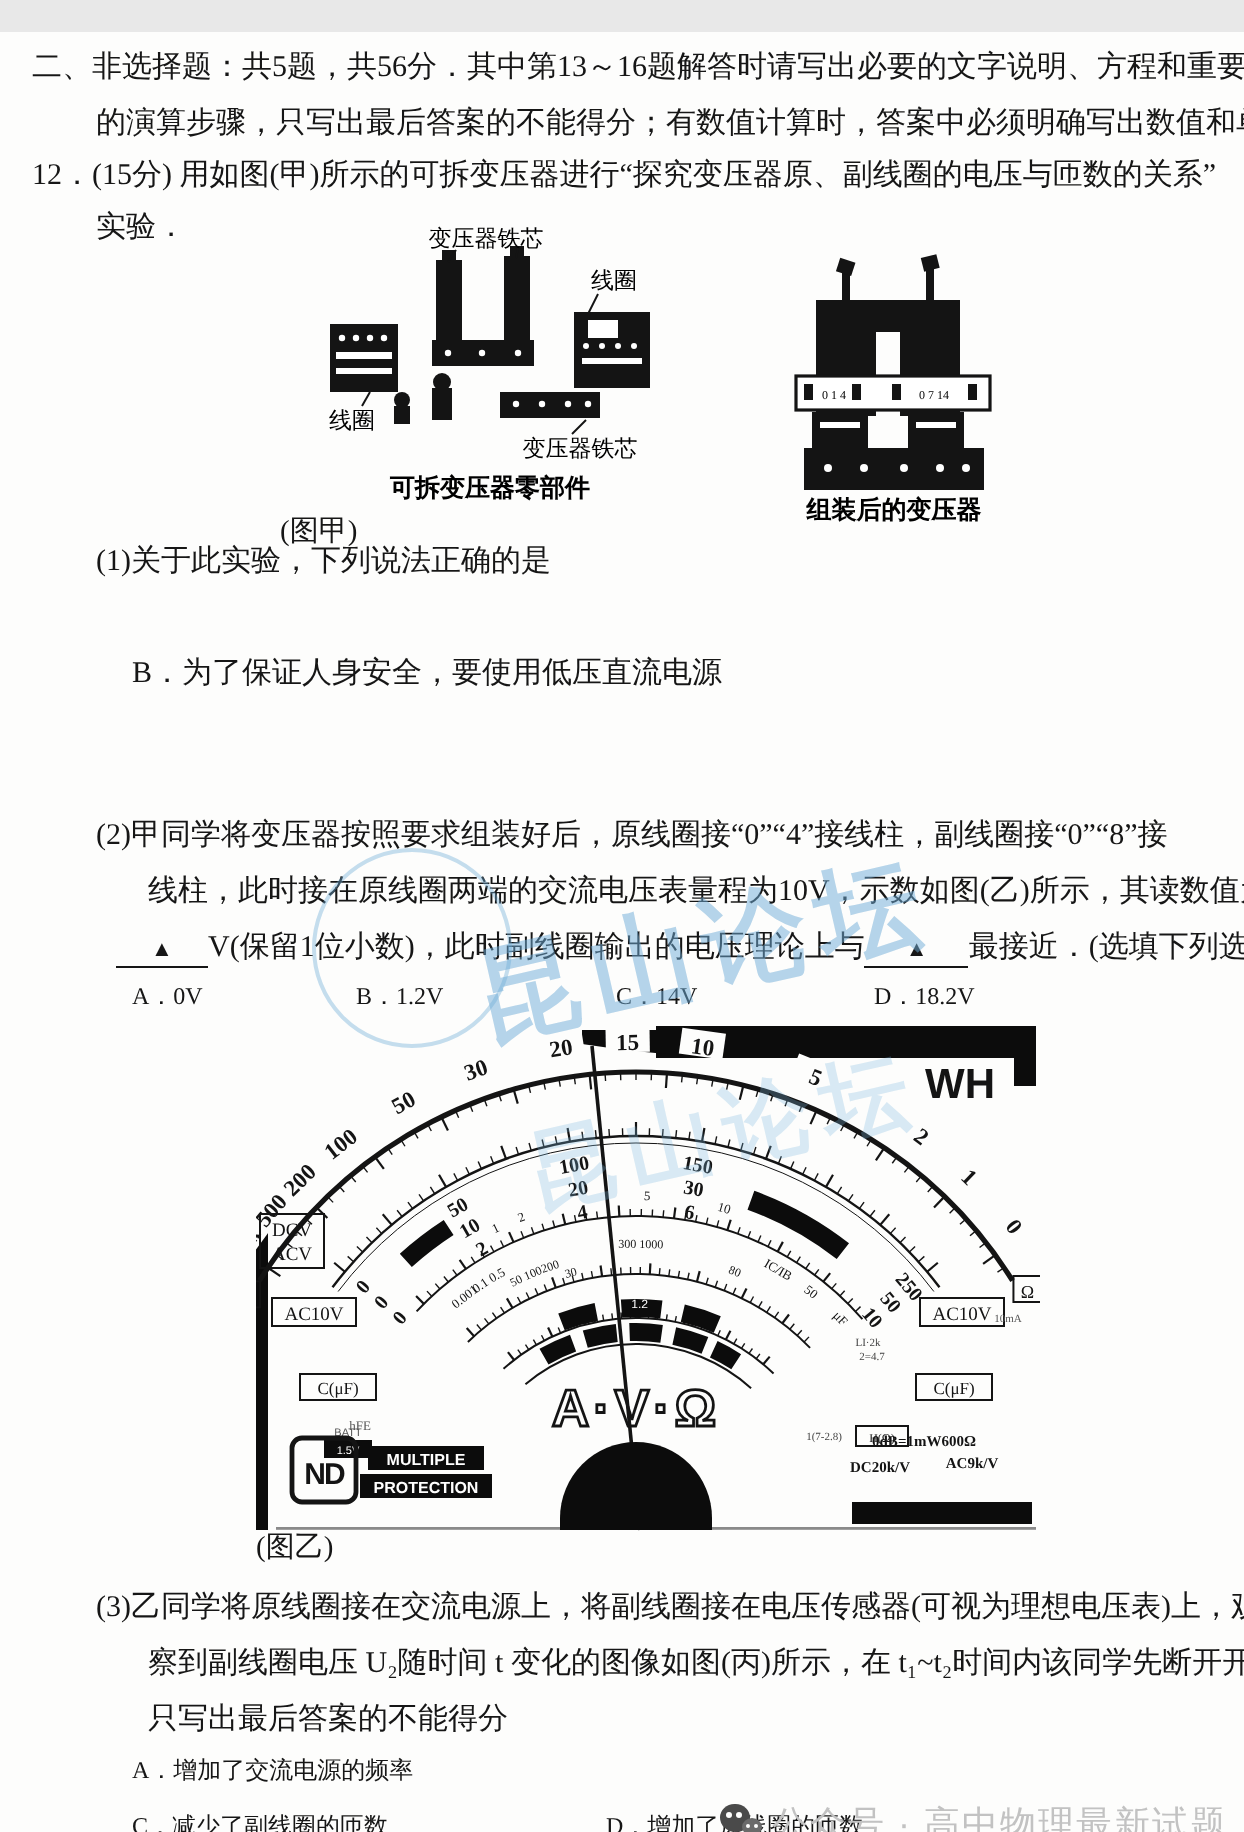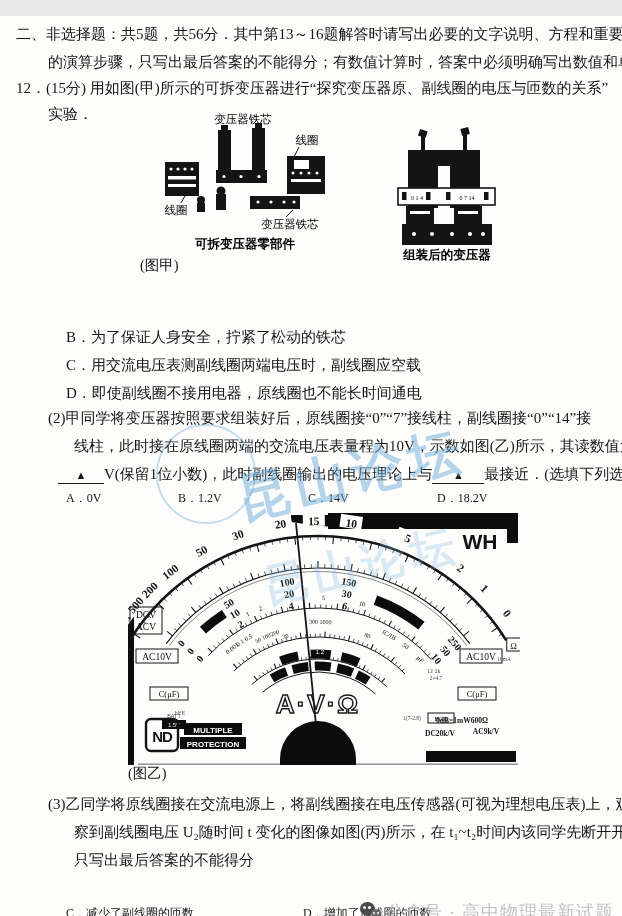--- a/index.html
+++ b/index.html
@@ -106,25 +106,24 @@
     <rect x="262" y="112" width="90" height="21" fill="#141414"></rect>
     <circle cx="274" cy="122" r="2" fill="#fff"></circle>
       <circle cx="292" cy="122" r="2" fill="#fff"></circle>
     <circle cx="312" cy="122" r="2" fill="#fff"></circle>
       <circle cx="330" cy="122" r="2" fill="#fff"></circle>
     <circle cx="343" cy="122" r="2" fill="#fff"></circle>
     <text x="307" y="147" font-size="12.5" font-weight="600" text-anchor="middle">组装后的变压器</text>
   </svg>
   <div class="caption" style="left:140px;top:240px;width:380px">(图甲)</div>
 
-  <div class="ln" style="left:66px;top:311px">B．为了保证人身安全，拧紧了松动的铁芯</div>
-  <div class="ln" style="left:66px;top:339px">C．用交流电压表测副线圈两端电压时，副线圈应空载</div>
-  <div class="ln" style="left:66px;top:367px">D．即使副线圈不接用电器，原线圈也不能长时间通电</div>
-
-  <div class="ln" style="left:48px;top:392px">(2)甲同学将变压器按照要求组装好后，原线圈接“0”“7”接线柱，副线圈接“0”“14”接</div>
+  <div class="ln" style="left:48px;top:255px">(1)关于此实验，下列说法正确的是</div>
+  <div class="ln" style="left:66px;top:311px">B．为了保证人身安全，要使用低压直流电源</div>
+
+  <div class="ln" style="left:48px;top:392px">(2)甲同学将变压器按照要求组装好后，原线圈接“0”“4”接线柱，副线圈接“0”“8”接</div>
   <div class="ln" style="left:74px;top:420px">线柱，此时接在原线圈两端的交流电压表量程为10V，示数如图(乙)所示，其读数值为</div>
   <div class="ln" style="left:58px;top:448px"><span class="blank" style="width:46px">▲</span><span>V(保留1位小数)，此时副线圈输出的电压理论上与</span><span class="blank" style="width:52px">▲</span><span>最接近．(选填下列选项)</span></div>
   <div class="opt" style="left:66px;top:474px">A．0V</div>
   <div class="opt" style="left:178px;top:474px">B．1.2V</div>
   <div class="opt" style="left:308px;top:474px">C．14V</div>
   <div class="opt" style="left:437px;top:474px">D．18.2V</div>
 
   <svg id="meterSvg" style="position:absolute;left:128px;top:497px" width="392" height="254" viewBox="0 0 392 254">
       <rect x="200" y="0" width="190" height="16" fill="#0c0c0c"></rect>
       <polygon points="163,2 205,2 205,14 184,12 163,9" fill="#0c0c0c"></polygon>
@@ -468,20 +467,21 @@
       <text x="85" y="233.5" font-size="8" fill="#fff" text-anchor="middle" font-family="&quot;Liberation Sans&quot;,sans-serif" font-weight="bold" letter-spacing="0">PROTECTION</text>
       <text x="334" y="210" font-size="7.5" fill="#141414" text-anchor="middle" font-family="&quot;Liberation Serif&quot;,serif" font-weight="bold" letter-spacing="0">0dB=1mW600Ω</text>
       <text x="312" y="223" font-size="7.5" fill="#141414" text-anchor="middle" font-family="&quot;Liberation Serif&quot;,serif" font-weight="bold" letter-spacing="0">DC20k/V</text>
       <text x="358" y="221" font-size="7.5" fill="#141414" text-anchor="middle" font-family="&quot;Liberation Serif&quot;,serif" font-weight="bold" letter-spacing="0">AC9k/V</text>
     </svg>
   <div class="caption" style="left:128px;top:748px;width:392px">(图乙)</div>
 
   <div class="ln" style="left:48px;top:778px">(3)乙同学将原线圈接在交流电源上，将副线圈接在电压传感器(可视为理想电压表)上，观</div>
   <div class="ln" style="left:74px;top:806px">察到副线圈电压 U₂随时间 t 变化的图像如图(丙)所示，在 t₁~t₂时间内该同学先断开开关，</div>
   <div class="ln" style="left:74px;top:834px">只写出最后答案的不能得分</div>
+  <div class="opt" style="left:66px;top:861px">A．增加了交流电源的频率</div>
   <div class="opt" style="left:66px;top:889px">C．减少了副线圈的匝数</div>
   <div class="opt" style="left:303px;top:889px">D．增加了原线圈的匝数</div>
 
   <div class="wm" style="left:236px;top:424px;font-size:52px;transform:rotate(-13deg)">昆山论坛</div>
   <div class="wm wm2" style="left:262px;top:520px;font-size:44px;transform:rotate(-13deg)">昆山论坛</div>
   <div class="wm-circle" style="left:156px;top:408px;width:96px;height:96px"></div>
 
   <span class="wx-icon" style="left:360px;top:886px"></span>
   <span class="wx-icon2" style="left:371px;top:893px"></span>
   <div class="footer" style="left:386px;top:884px">公众号 · 高中物理最新试题</div>

